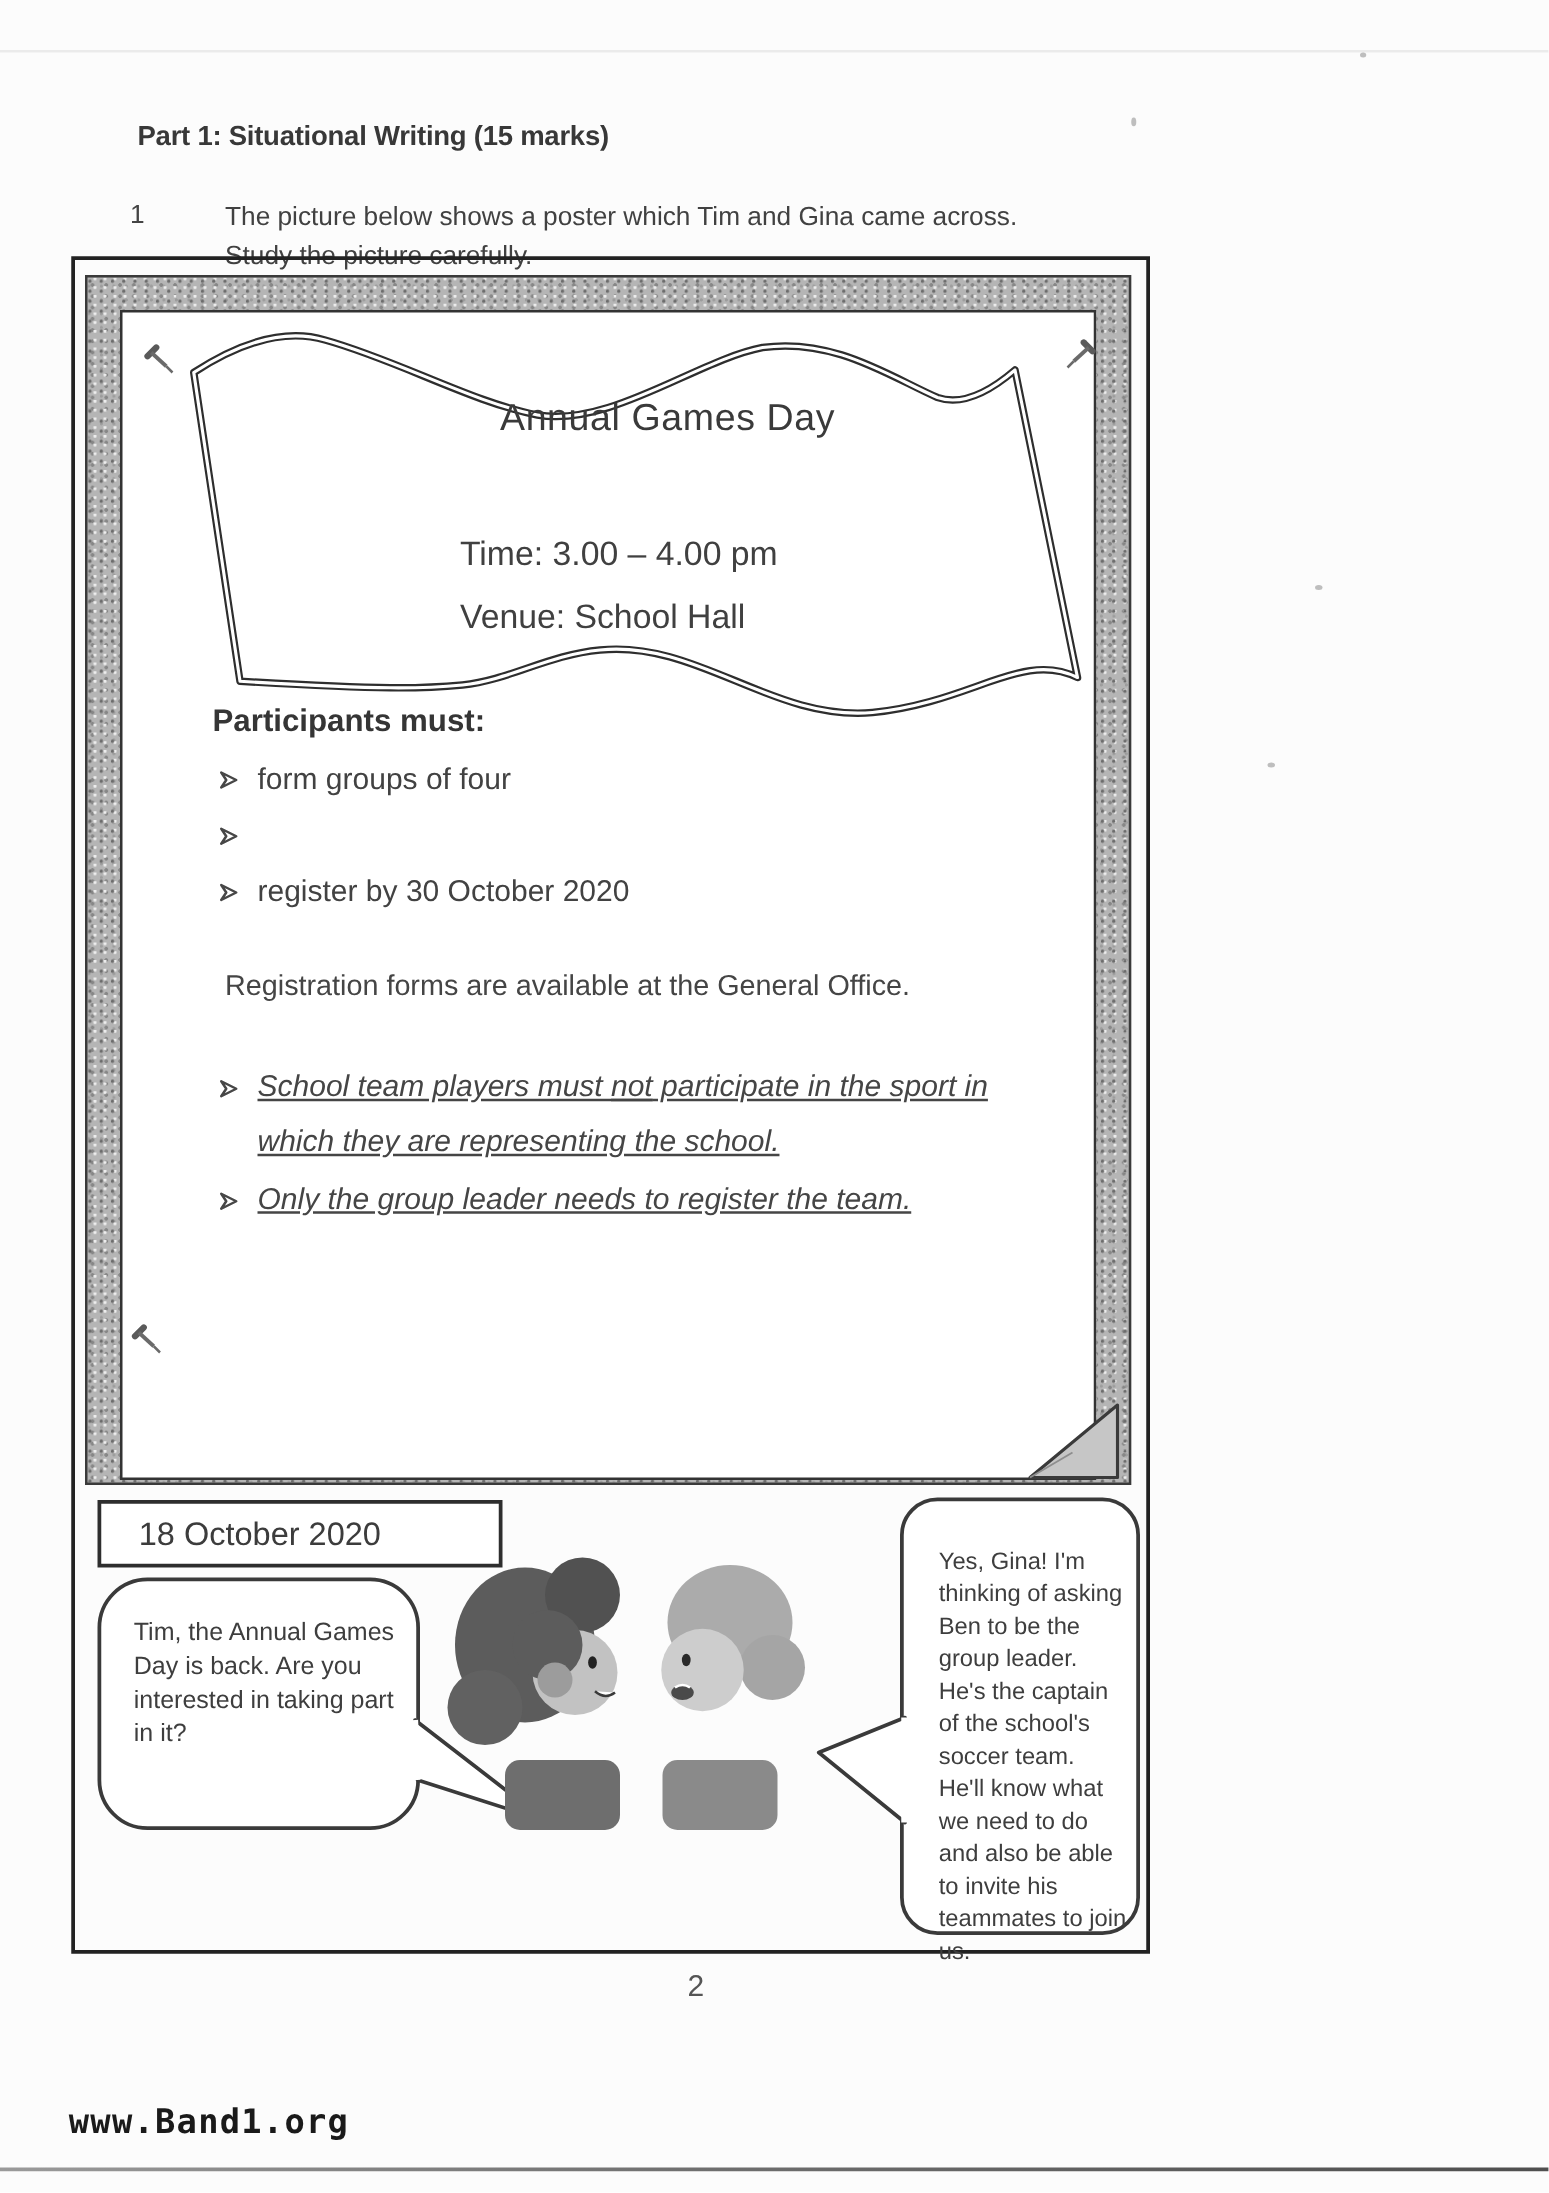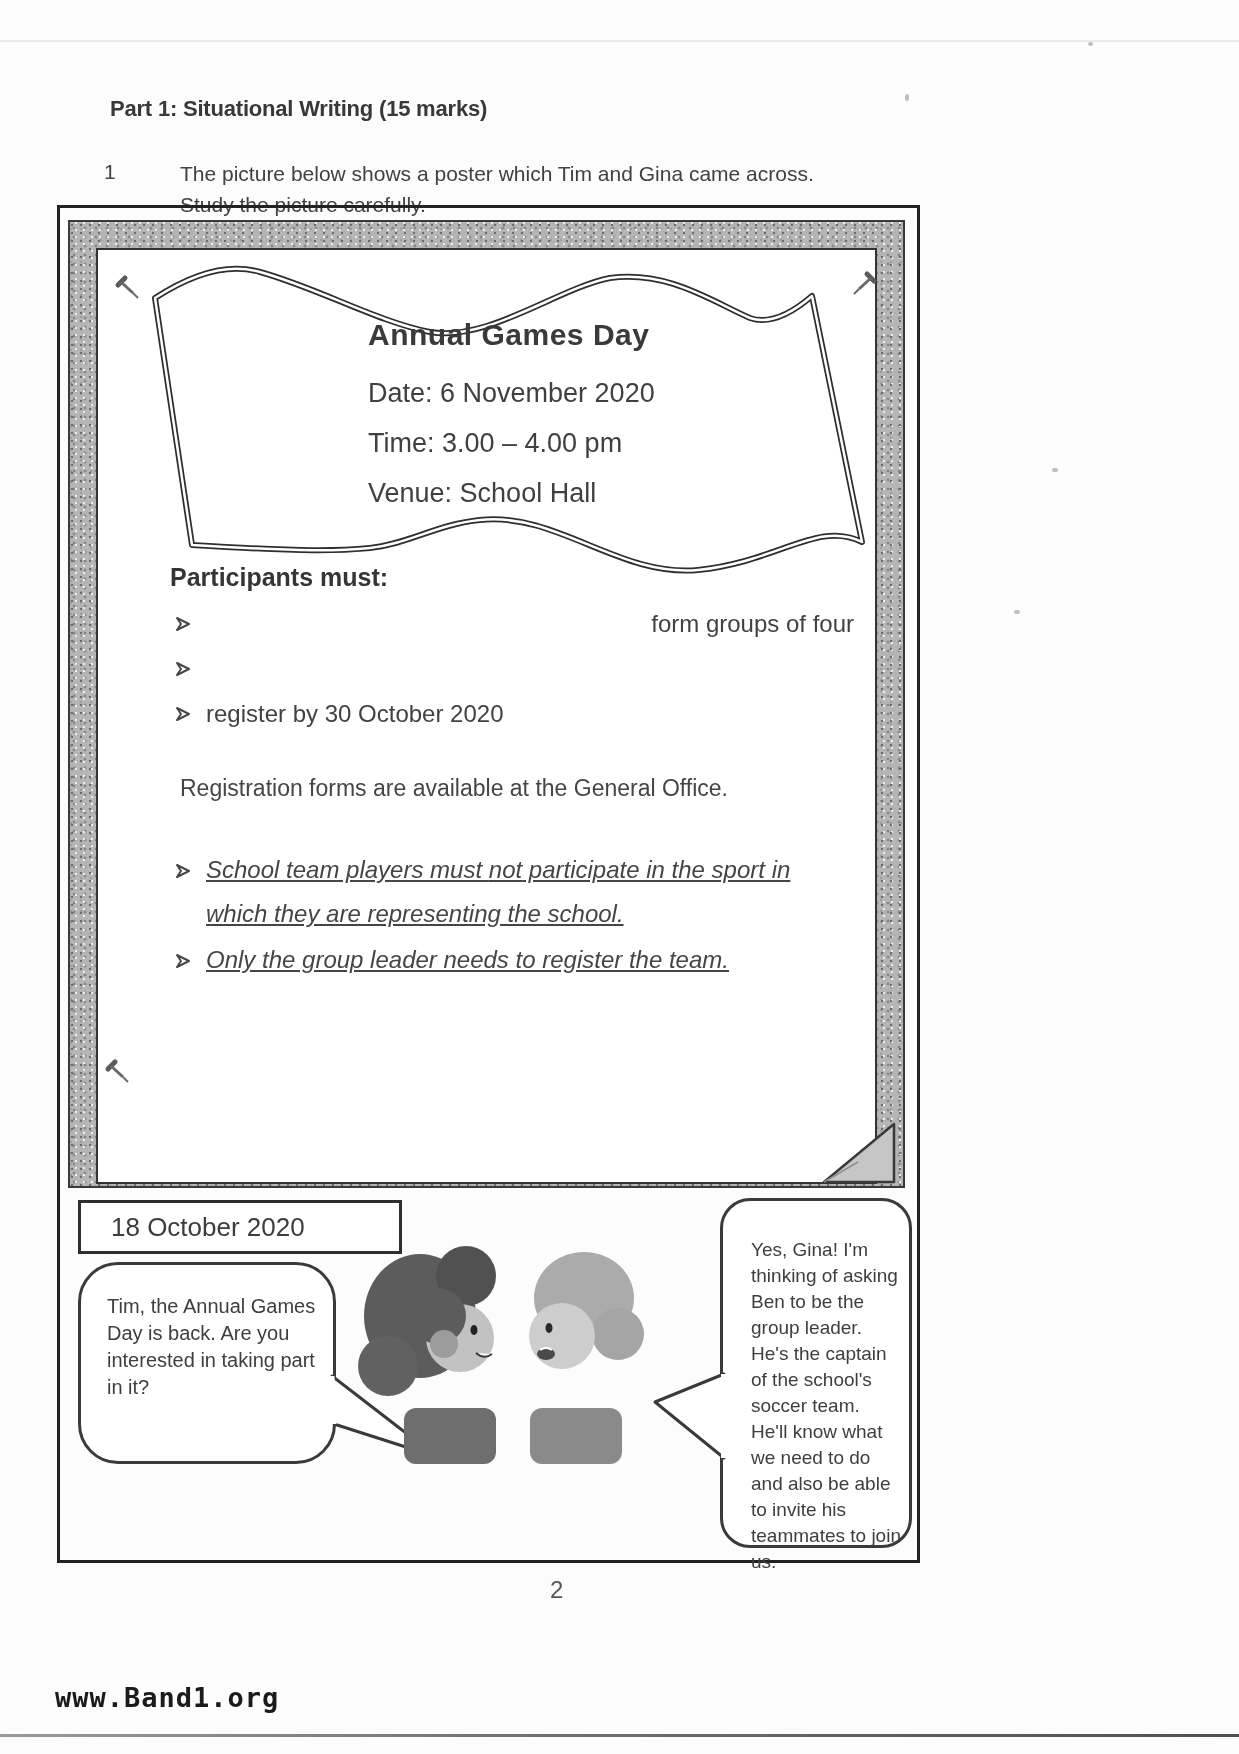--- a/index.html
+++ b/index.html
@@ -22,21 +22,21 @@
     background-image:
       radial-gradient(circle at 2px 3px,#6d6d6d 1.1px,transparent 1.6px),
       radial-gradient(circle at 6px 1px,#ededed 1px,transparent 1.5px),
       radial-gradient(circle at 4px 6px,#878787 1.2px,transparent 1.7px),
       radial-gradient(circle at 8px 5px,#dcdcdc 1px,transparent 1.4px),
       radial-gradient(circle at 1px 7px,#9d9d9d 1px,transparent 1.5px);
     background-size:9px 8px,8px 7px,11px 9px,7px 9px,10px 11px;
   }
   .poster-sheet{background:#fff;border:2px solid #333;}
   
-  .banner-title{font-size:30px;font-weight:bold;color:#3a3a3a;letter-spacing:0.5px;}
+  .banner-title{font-size:30px;font-weight:normal;color:#3a3a3a;letter-spacing:0.5px;margin-left:32px;}
   .banner-line{font-size:27px;color:#404040;}
   
   .participants-heading{font-size:25px;font-weight:bold;color:#353535;}
   .req-item,.rule-item{display:flex;align-items:flex-start;gap:14px;}
   .req-item span.txt{font-size:24px;color:#424242;}
   .note-text{font-size:23px;color:#454545;}
   .rule-item span.txt{font-size:24px;font-style:italic;color:#454545;line-height:44px;text-decoration:underline;}
   .u{text-decoration:underline;}
   .arrow-ic{flex:0 0 auto;margin-top:5px;}
   
@@ -102,27 +102,26 @@
              L 724,280
              C 680,258 640,300 560,308 C 480,315 420,250 342,258 C 300,262 270,282 232,286 C 200,289 170,290 54,283
              L 17,36 Z" fill="#ffffff" stroke="#2e2e2e" stroke-width="6" stroke-linejoin="round"></path>
     <path d="M17,36 C 60,8 95,2 122,10 C 180,26 240,60 292,70 C 350,80 420,26 472,16 C 530,8 575,40 612,56 C 635,64 660,46 674,34
              L 724,280
              C 680,258 640,300 560,308 C 480,315 420,250 342,258 C 300,262 270,282 232,286 C 200,289 170,290 54,283
              L 17,36 Z" fill="none" stroke="#ffffff" stroke-width="2.5" stroke-linejoin="round"></path>
   </svg>
 
   <div class="abs banner-title" style="left:368px;top:318px;">Annual Games Day</div>
-  <div class="abs banner-line" style="left:368px;top:378px;">Date: 6 November 2020</div>
   <div class="abs banner-line" style="left:368px;top:428px;">Time: 3.00 – 4.00 pm</div>
   <div class="abs banner-line" style="left:368px;top:478px;">Venue: School Hall</div>
 
   <div class="abs participants-heading" style="left:170px;top:563px;">Participants must:</div>
 
-  <div class="abs req-item" style="left:174px;top:610px;width:680px;justify-content:space-between;">
+  <div class="abs req-item" style="left:174px;top:610px;width:680px;">
     <svg class="arrow-ic" width="18" height="18" viewBox="0 0 18 18">
         <path d="M3 3 L15 9 L3 15 L7 9 Z" fill="#fff" stroke="#474747" stroke-width="2" stroke-linejoin="round"></path>
       </svg>
     <span class="txt">form groups of four</span>
   </div>
   <div class="abs req-item" style="left:174px;top:655px;width:700px;">
     <svg class="arrow-ic" width="18" height="18" viewBox="0 0 18 18">
         <path d="M3 3 L15 9 L3 15 L7 9 Z" fill="#fff" stroke="#474747" stroke-width="2" stroke-linejoin="round"></path>
       </svg>
   </div>

